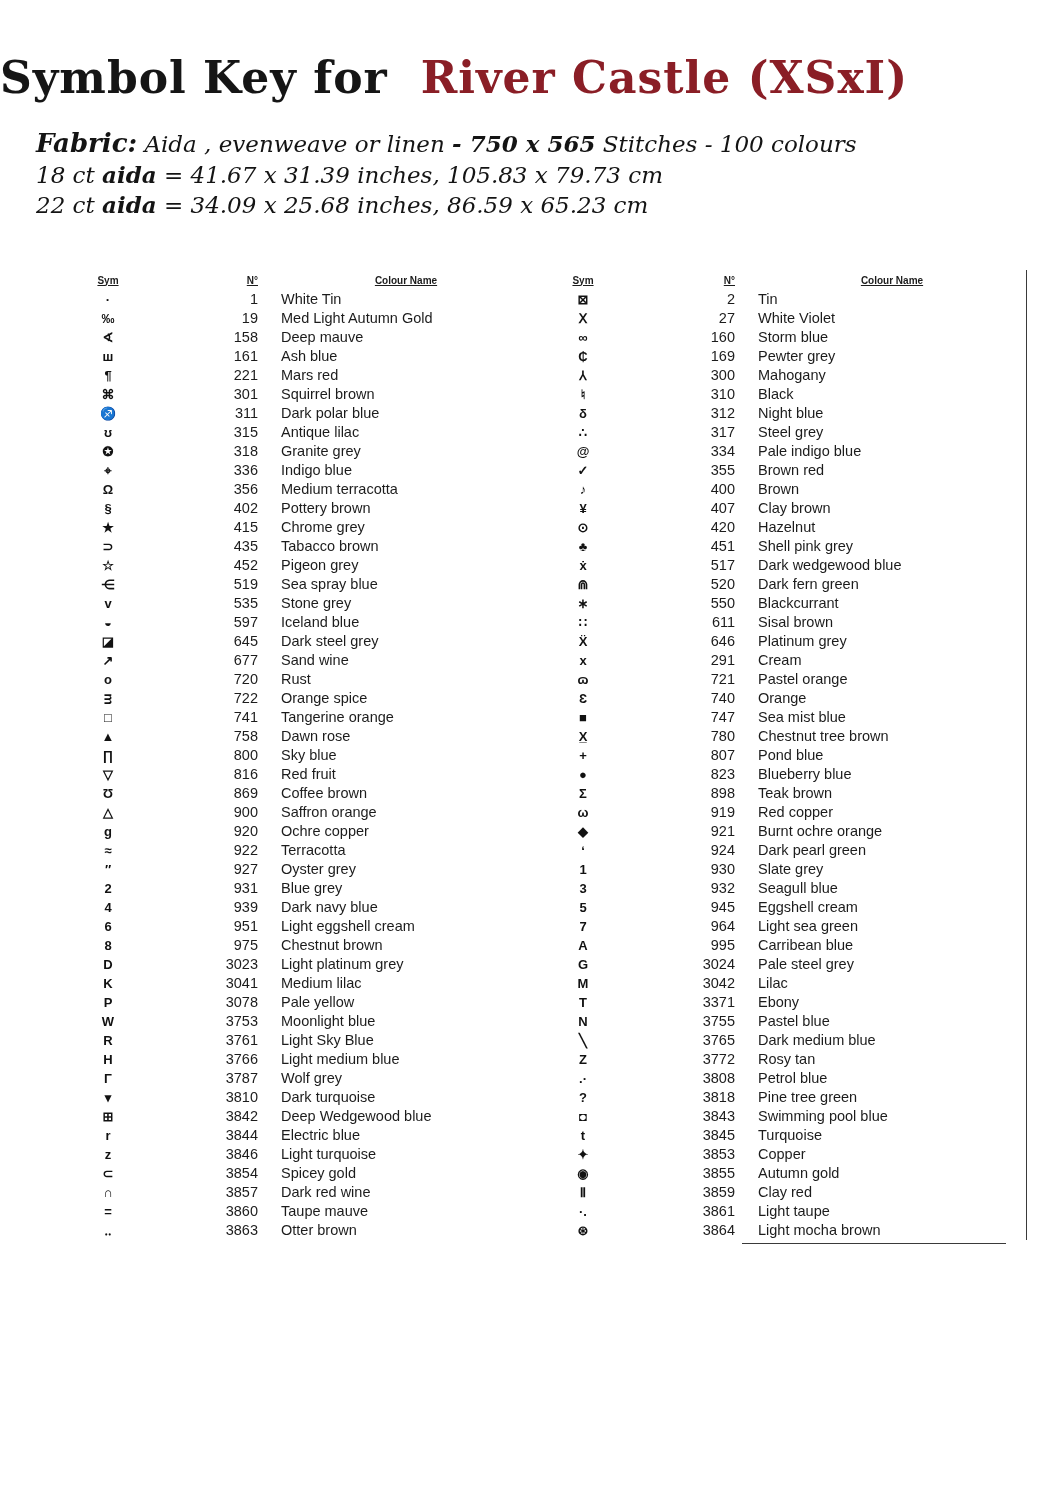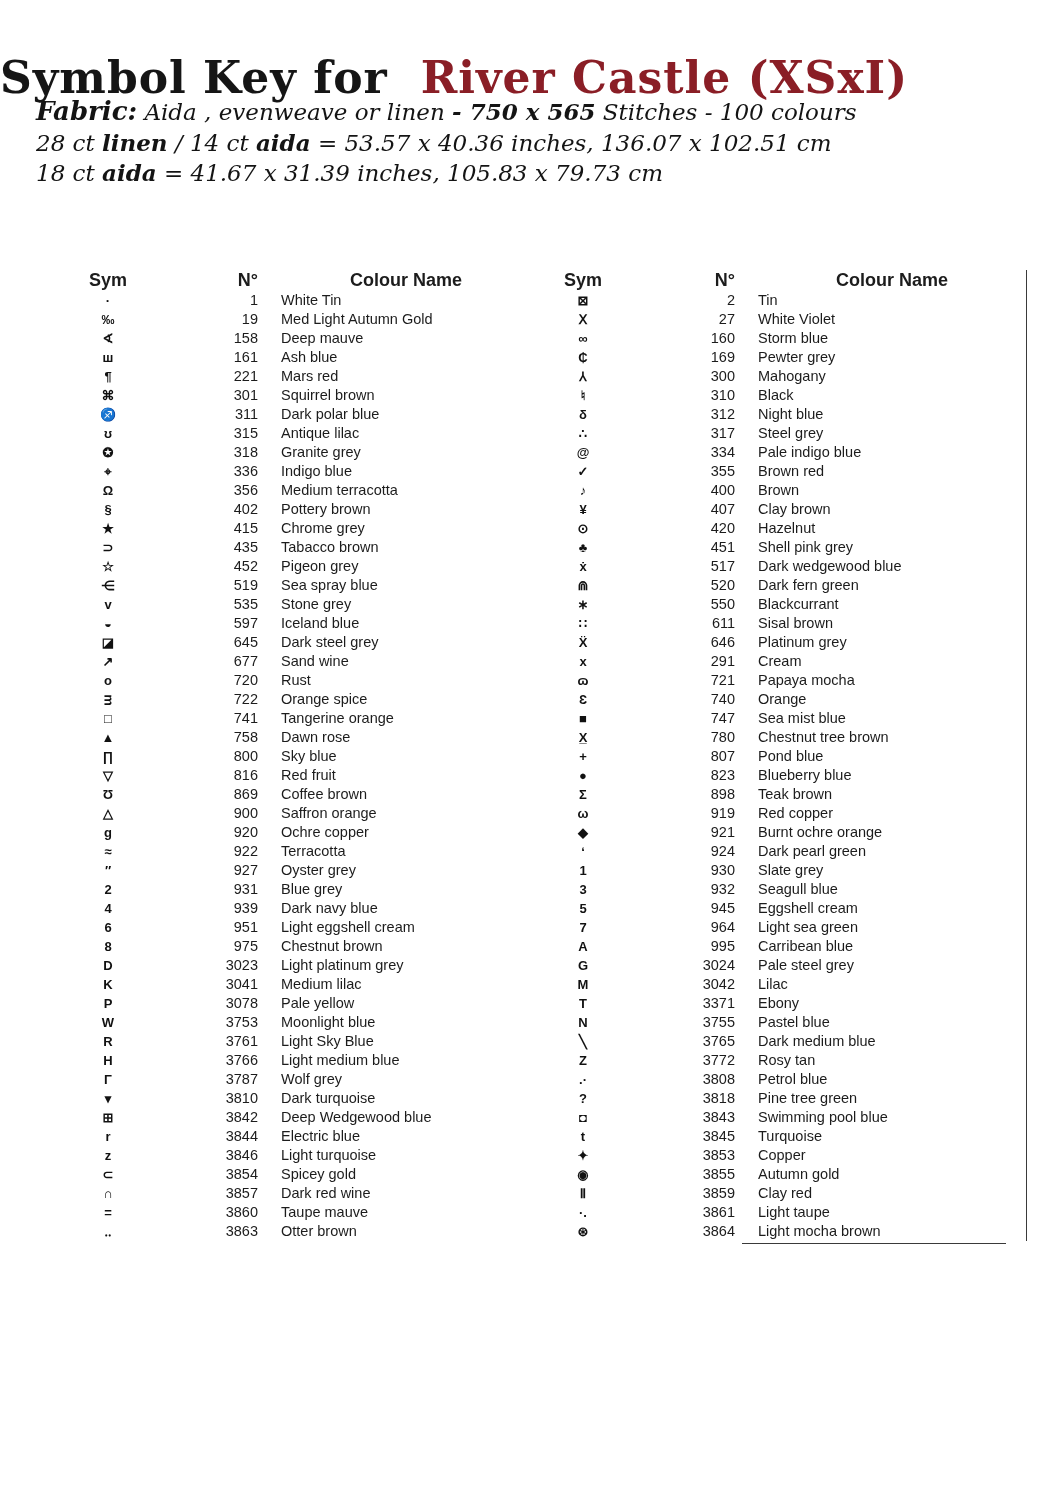--- a/index.html
+++ b/index.html
@@ -11,36 +11,36 @@
   
   .title{
     position:absolute;top:52px;left:0;width:1060px;text-align:left;
     font-family:"DejaVu Serif", serif;font-size:44px;
     letter-spacing:1px;white-space:nowrap;
   }
   .title .prefix{color:#151515;font-weight:600;}
   .title .pattern{font-weight:700;margin-left:18px;}
   
   .fabric{
-    position:absolute;top:96px;left:36px;width:1000px;
+    position:absolute;top:128px;left:36px;width:1000px;
     font-family:"DejaVu Serif", serif;font-size:23px;color:#141414;
   }
   .fabric-line{line-height:30.5px;white-space:nowrap;}
   .fabric-line .i{font-style:italic;}
   .fabric-line .bi{font-style:italic;font-weight:700;}
   .fabric-line .label{font-style:italic;font-weight:700;font-size:26px;}
   
   table.key-table{
     position:absolute;border-collapse:collapse;table-layout:fixed;
     font-size:14.5px;color:#1c1c1c;
   }
   #left-table{left:78px;top:270px;width:430px;}
   #right-table{left:553px;top:270px;width:450px;border-right:1.5px solid #3a3a3a;}
   .key-table th{
-    height:20px;font-size:18px;font-weight:700;
+    height:20px;font-size:10px;font-weight:700;text-decoration:underline;
     padding:0;vertical-align:middle;
   }
   .key-table th.h-sym{text-align:center;}
   .key-table th.h-num{text-align:right;}
   .key-table th.h-name{text-align:center;padding-left:23px;}
   .key-table td{height:19px;padding:0;vertical-align:middle;line-height:1;}
   .key-table td.sym{text-align:center;font-size:13px;font-weight:600;color:#111;}
   .key-table td.num{text-align:right;font-size:14.5px;}
   .key-table td.name{text-align:left;padding-left:23px;font-size:14.5px;white-space:nowrap;}
   
@@ -52,22 +52,22 @@
 </head>
 <body>
 
 <div class="title">
   <span class="prefix">Symbol Key for</span>
   <span class="pattern" style="color: rgb(138, 30, 38);">River Castle (XSxI)</span>
 </div>
 
 <div class="fabric">
     <div class="fabric-line"><span class="label">Fabric:</span><span class="i">  Aida , evenweave or  linen </span><span class="bi">- 750 x 565</span><span class="i"> Stitches - 100 colours</span></div>
-    <div class="fabric-line"><span class="i">28 ct </span><span class="bi">linen</span><span class="i"> / 14 ct </span><span class="bi">aida</span><span class="i"> = 53.57 x 40.36 inches, 136.07 x 102.51 cm</span></div>
     <div class="fabric-line"><span class="i">18 ct </span><span class="bi">aida</span><span class="i">  = 41.67 x 31.39 inches, 105.83 x 79.73 cm</span></div>
+    <div class="fabric-line"><span class="i">22 ct </span><span class="bi">aida</span><span class="i"> = 34.09 x 25.68 inches, 86.59 x 65.23 cm</span></div>
   </div>
 
 <table class="key-table" id="left-table">
   <thead>
     <tr>
       <th class="h-sym" style="width:60px">Sym</th>
       <th class="h-num" style="width:120px">N°</th>
       <th class="h-name" style="width:250px">Colour Name</th>
     </tr>
   </thead>
@@ -430,21 +430,21 @@
         <td class="name">Platinum grey</td>
       </tr>
       <tr>
         <td class="sym">x</td>
         <td class="num">291</td>
         <td class="name">Cream</td>
       </tr>
       <tr>
         <td class="sym">ɷ</td>
         <td class="num">721</td>
-        <td class="name">Papaya mocha</td>
+        <td class="name">Pastel orange</td>
       </tr>
       <tr>
         <td class="sym">Ɛ</td>
         <td class="num">740</td>
         <td class="name">Orange</td>
       </tr>
       <tr>
         <td class="sym">■</td>
         <td class="num">747</td>
         <td class="name">Sea mist blue</td>

